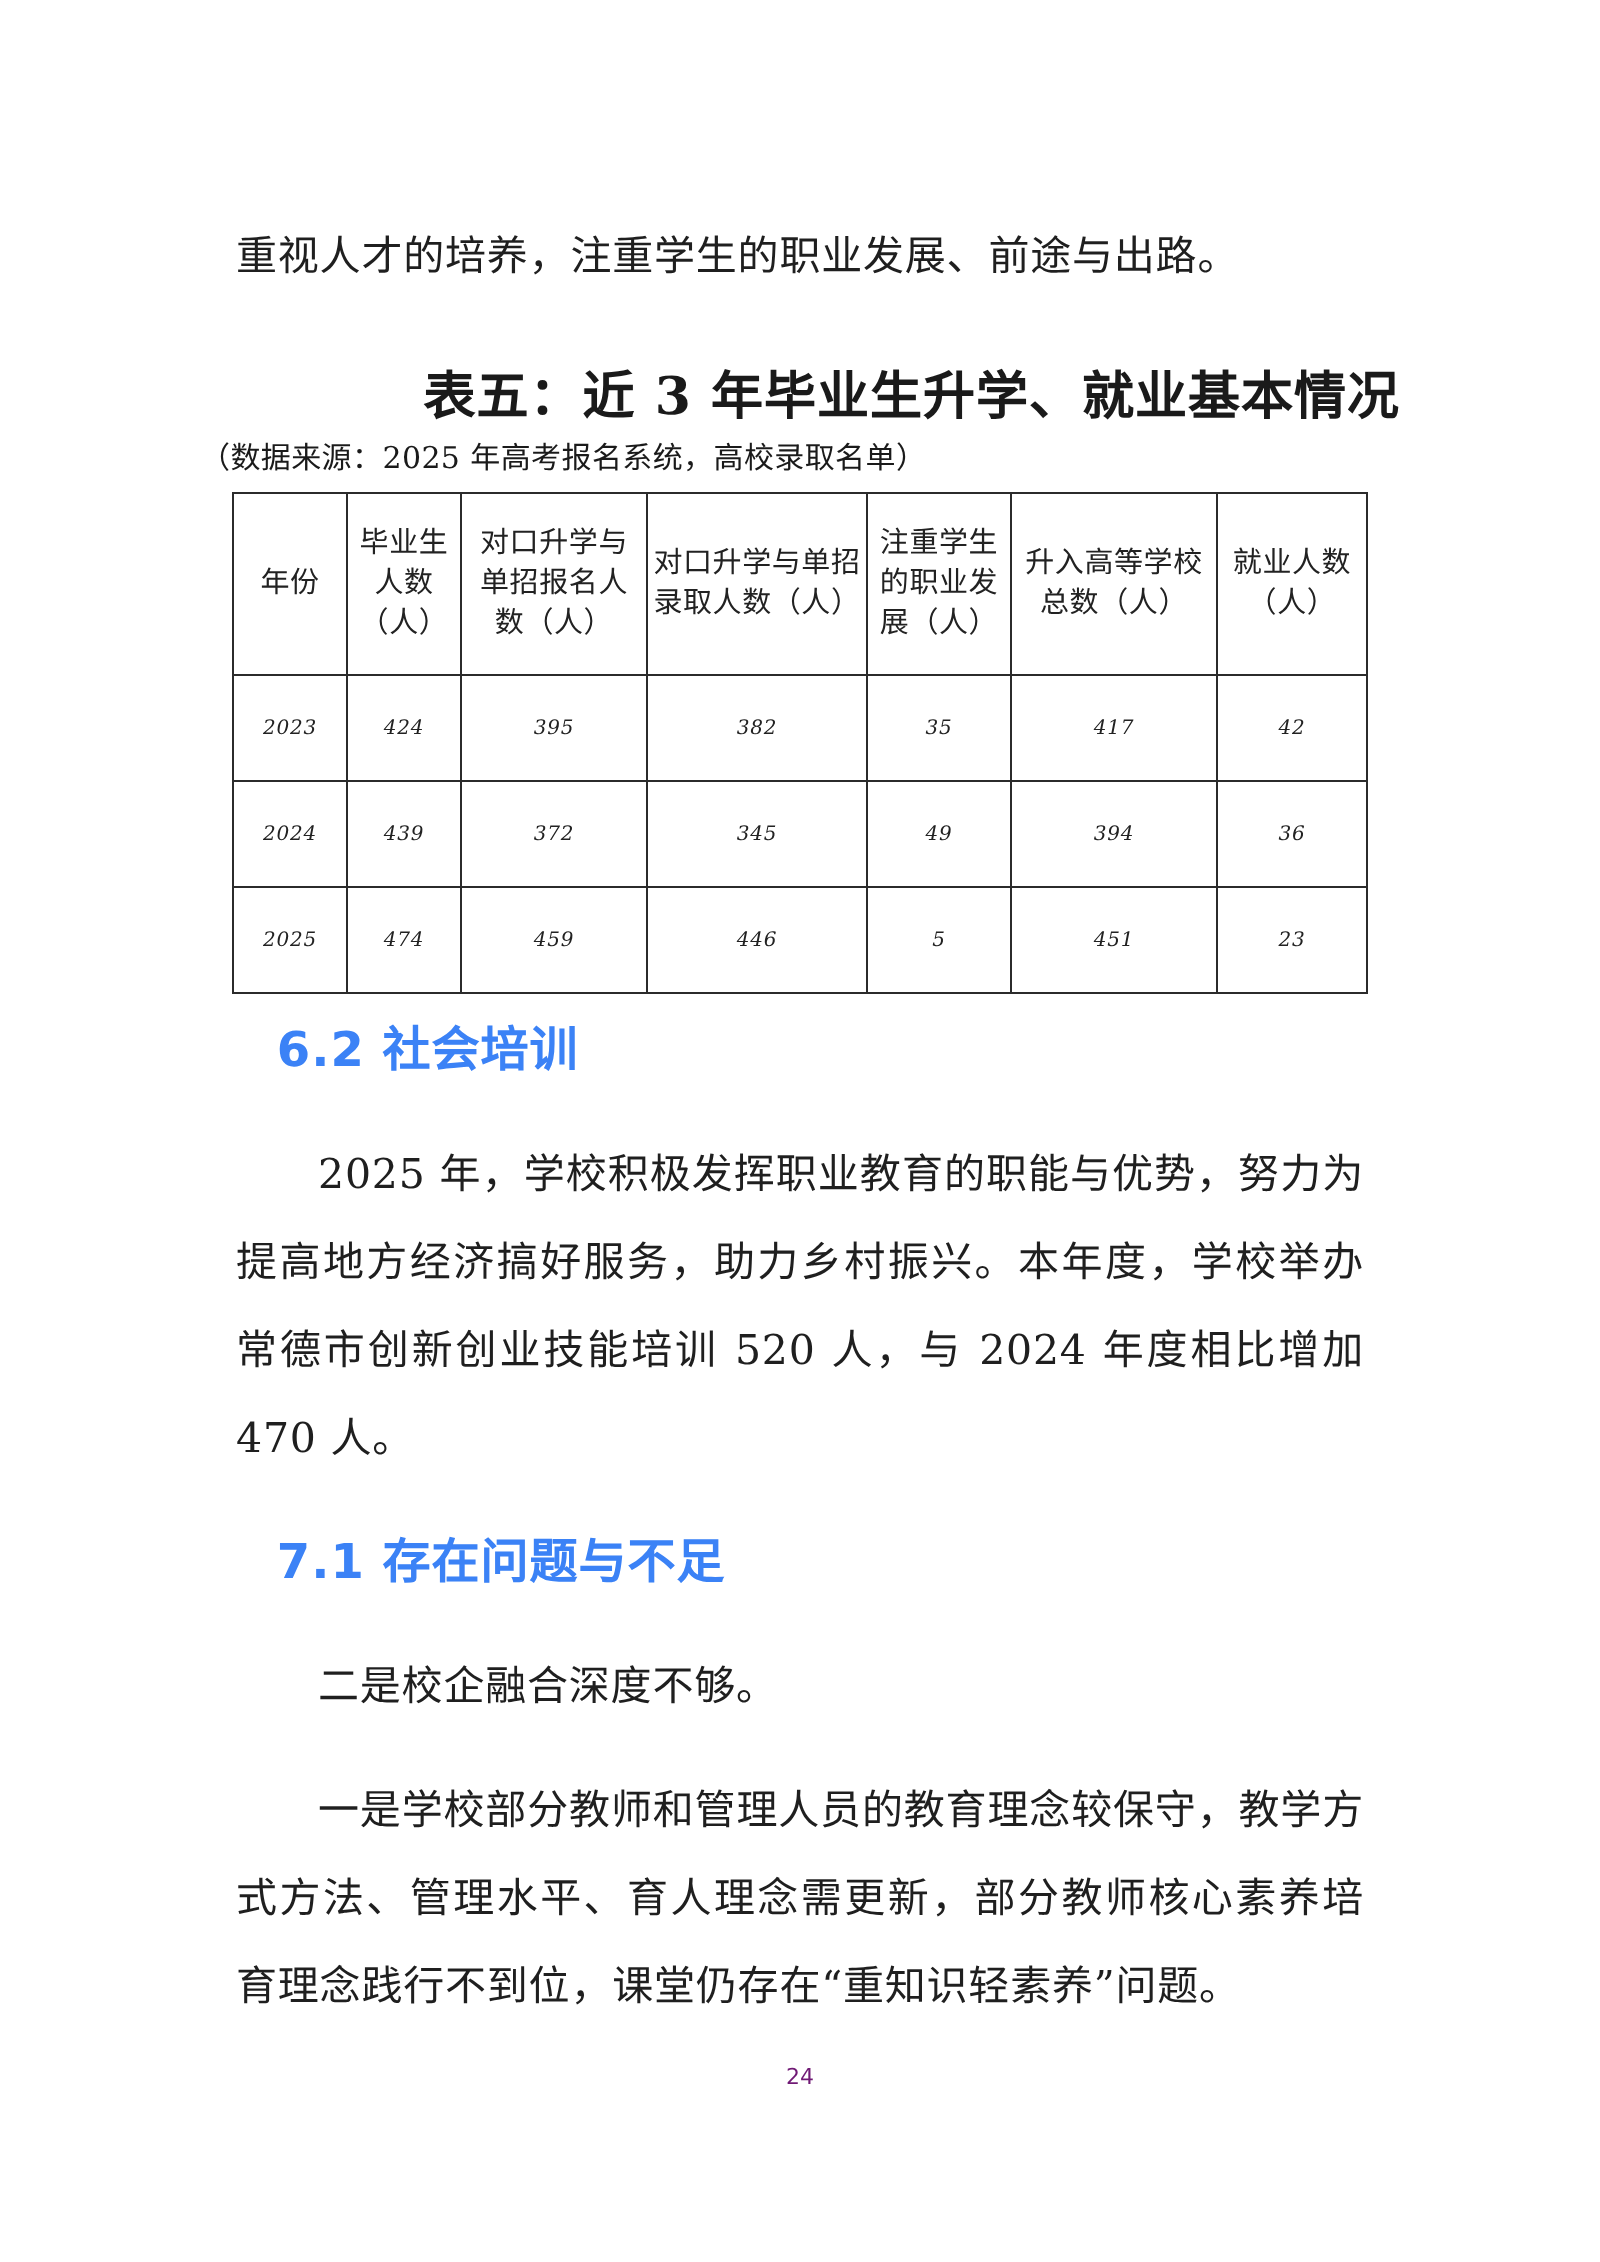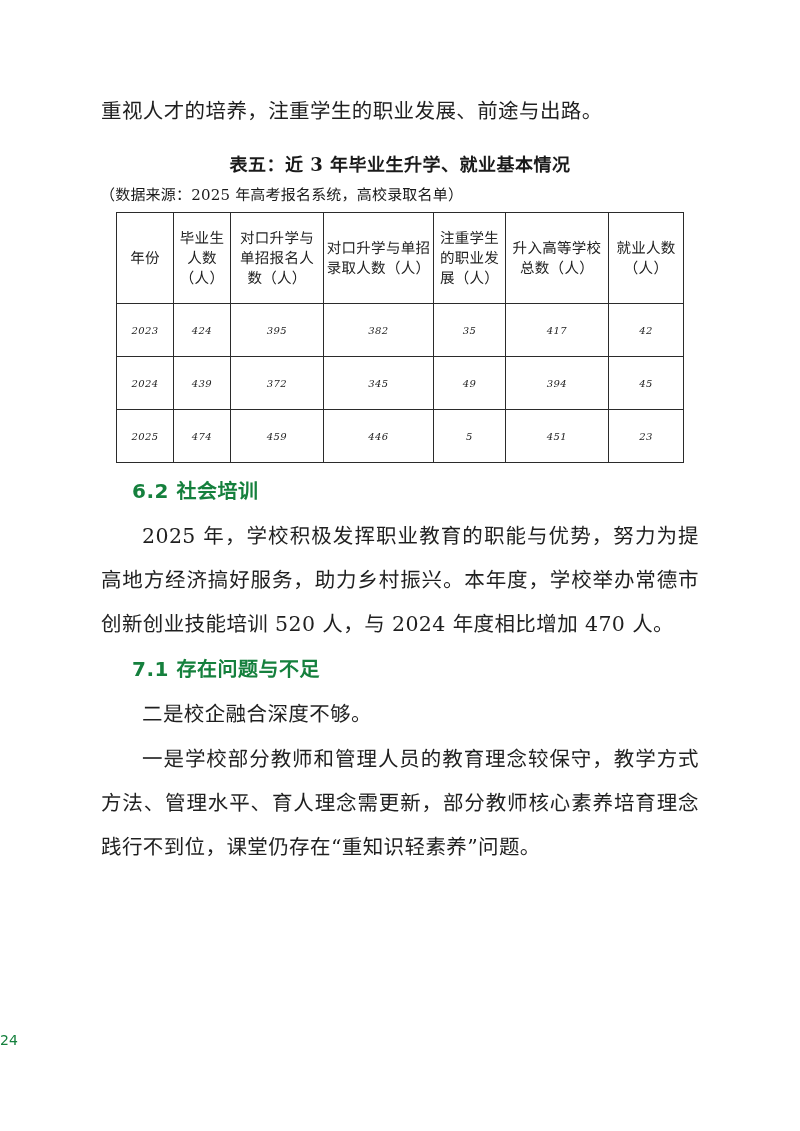--- a/index.html
+++ b/index.html
@@ -32,34 +32,34 @@
     width: 600px;
   }
 
   
   .para {
     font-size: 20.5px;
     line-height: 44px;
     text-align: justify;
     text-justify: inter-ideograph;
     letter-spacing: 0.4px;
-    margin: 1px;
+    margin: 18px;
     color: #1f1f1f;
   }
   .para.indent {
     text-indent: 2em;
   }
   .para + .para {
     margin-top: 0;
   }
 
   
   .table-caption {
-    text-align: center;
-    font-size: 18px;
+    text-align: right;
+    font-size: 26px;
     font-weight: bold;
     line-height: 34px;
     margin: 8px 0 2px 0;
     letter-spacing: 0.5px;
     font-family: "DejaVu Serif", "Liberation Serif", serif;
   }
   .table-source {
     font-size: 15px;
     line-height: 22px;
     margin: 0 0 6px 0;
@@ -99,40 +99,41 @@
   col.c0 { width: 57px; }
   col.c1 { width: 57px; }
   col.c2 { width: 93px; }
   col.c3 { width: 110px; }
   col.c4 { width: 72px; }
   col.c5 { width: 103px; }
   col.c6 { width: 75px; }
 
   
   .heading {
-    font-size: 20px;
+    font-size: 24px;
     font-weight: bold;
     line-height: 44px;
     margin: 0;
     text-indent: 1.6em;
     letter-spacing: 0.5px;
-    color: #15803d;
+    color: #3b82f6;
     font-family: "DejaVu Sans", "Liberation Sans", sans-serif;
   }
 
   .spacer-sm { height: 6px; }
 
   
   .page-number {
     position: absolute;
     left: 0;
     right: 0;
     top: 1032px;
-    font-size: 14px;
-    color: #15803d;
+    text-align: center;
+    font-size: 11px;
+    color: #701a75;
     font-family: "DejaVu Sans", "Liberation Sans", sans-serif;
   }
 </style>
 </head>
 <body>
 
 <div class="page">
   <div class="content">
 
     <p class="para">重视人才的培养，注重学生的职业发展、前途与出路。</p>
@@ -175,21 +176,21 @@
           <td>417</td>
           <td>42</td>
         </tr>
         <tr>
           <td>2024</td>
           <td>439</td>
           <td>372</td>
           <td>345</td>
           <td>49</td>
           <td>394</td>
-          <td>45</td>
+          <td>36</td>
         </tr>
         <tr>
           <td>2025</td>
           <td>474</td>
           <td>459</td>
           <td>446</td>
           <td>5</td>
           <td>451</td>
           <td>23</td>
         </tr>

